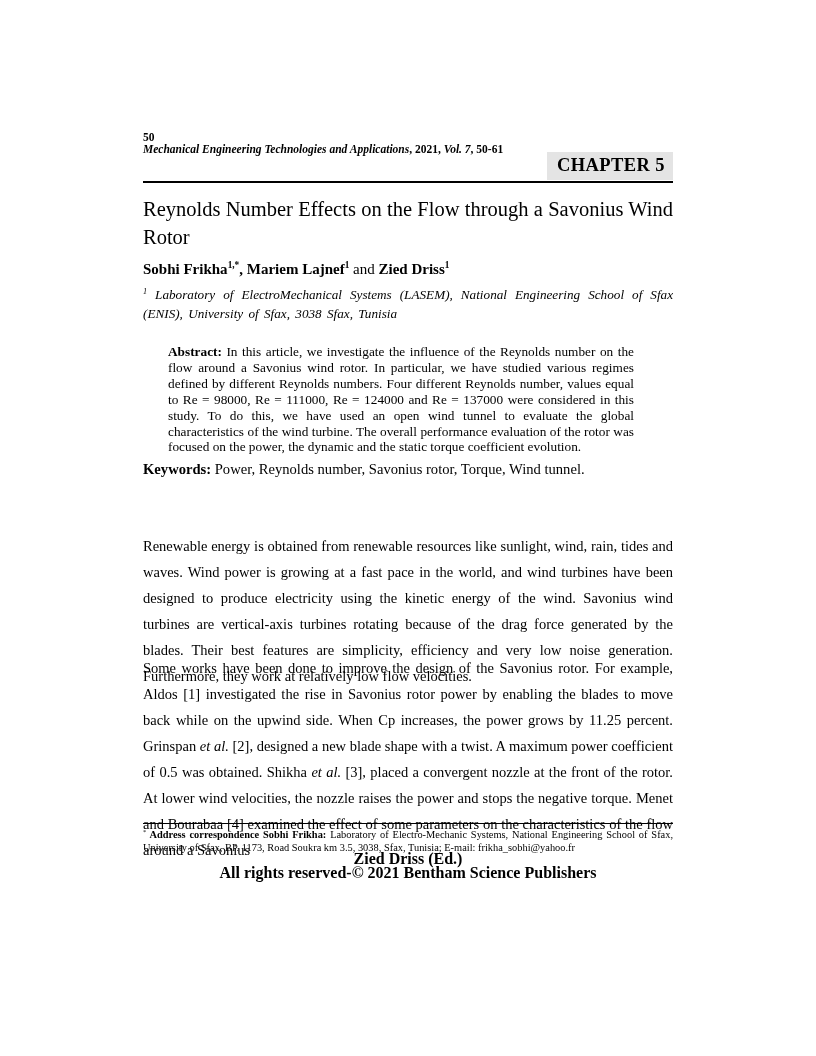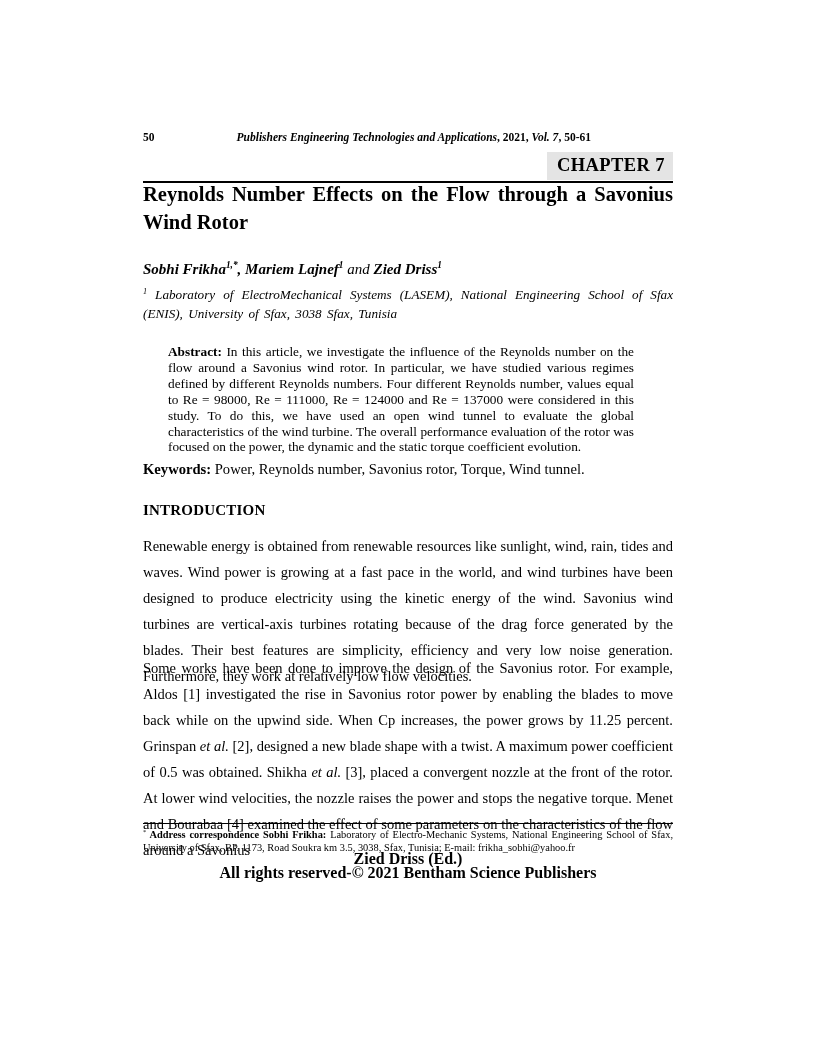--- a/index.html
+++ b/index.html
@@ -16,20 +16,21 @@
   }
   .abs { position: absolute; left: 143px; width: 530px; }
 
   
   .header-row {
     top: 131px;
     display: flex;
     align-items: baseline;
     font-size: 11.5px;
     font-weight: bold;
+    flex-direction: column;
   }
   .page-number { flex: 0 0 auto; }
   .journal-ref { flex: 1 1 auto; text-align: center; }
   .ital { font-style: italic; }
 
   
   .chapter-row {
     top: 152px;
     height: 31px;
     border-bottom: 2px solid #000;
@@ -38,28 +39,28 @@
   .chapter-badge {
     display: inline-block;
     background: #e4e4e4;
     font-size: 18.5px;
     font-weight: bold;
     letter-spacing: 0.4px;
     padding: 3px 8px 4px 10px;
   }
 
   .title {
-    top: 181px;
+    top: 196px;
     font-size: 20.5px;
-    font-weight: bold;
+    font-weight: normal;
     line-height: 27.5px;
     text-align: justify;
   }
 
-  .authors { top: 261px; font-size: 15px; font-style: italic; }
+  .authors { top: 261px; font-size: 15px; }
   .authors .author-name, .authors .author-sep-bold { font-weight: bold; }
   sup { font-size: 0.62em; vertical-align: super; line-height: 0; }
 
   .affiliation {
     top: 285px;
     font-size: 13.2px;
     font-style: italic;
     line-height: 19px;
     text-align: justify;
     word-spacing: 2px;
@@ -109,47 +110,46 @@
   }
 </style>
 </head>
 <body>
 
 <div class="page">
 
   <div class="abs header-row">
     <span class="page-number">50</span>
     <span class="journal-ref">
-      <span class="ital">Publishers Engineering Technologies and Applications</span><span>, 2021, </span><span class="ital">Vol. 7</span><span>, 50-61</span>
+      <span class="ital">Mechanical Engineering Technologies and Applications</span><span>, 2021, </span><span class="ital">Vol. 7</span><span>, 50-61</span>
     </span>
   </div>
 
   <div class="abs chapter-row">
-    <span class="chapter-badge">CHAPTER 7</span>
+    <span class="chapter-badge">CHAPTER 5</span>
   </div>
 
   <h1 class="abs title">Reynolds Number Effects on the Flow through a Savonius Wind Rotor</h1>
 
   <div class="abs authors">
     <span class="author-name"><span>Sobhi Frikha</span><sup>1,*</sup></span><span class="author-sep-bold">, </span><span class="author-name"><span>Mariem Lajnef</span><sup>1</sup></span><span> and </span><span class="author-name"><span>Zied Driss</span><sup>1</sup></span>
   </div>
 
   <div class="abs affiliation">
     <sup>1</sup><span> Laboratory of ElectroMechanical Systems (LASEM), National Engineering School of Sfax (ENIS), University of Sfax, 3038 Sfax, Tunisia</span>
   </div>
 
   <div class="abstract abs" style="left:168px;">
     <span class="label">Abstract:</span><span> In this article, we investigate the influence of the Reynolds number on the flow around a Savonius wind rotor. In particular, we have studied various regimes defined by different Reynolds numbers. Four different Reynolds number, values equal to Re = 98000, Re = 111000, Re = 124000 and Re = 137000 were considered in this study. To do this, we have used an open wind tunnel to evaluate the global characteristics of the wind turbine. The overall performance evaluation of the rotor was focused on the power, the dynamic and the static torque coefficient evolution.</span>
   </div>
 
   <div class="abs keywords">
     <span class="label">Keywords:</span><span> Power, Reynolds number, Savonius rotor, Torque, Wind tunnel.</span>
   </div>
 
-  <h2 class="abs section-heading">INTRODUCTION</h2>
 
   <p class="abs body-para para1">Renewable energy is obtained from renewable resources like sunlight, wind, rain, tides and waves. Wind power is growing at a fast pace in the world, and wind turbines have been designed to produce electricity using the kinetic energy of the wind. Savonius wind turbines are vertical-axis turbines rotating because of the drag force generated by the blades. Their best features are simplicity, efficiency and very low noise generation. Furthermore, they work at relatively low flow velocities.</p>
 
   <p class="abs body-para para2"><span>Some works have been done to improve the design of the Savonius rotor. For example, Aldos [1] investigated the rise in Savonius rotor power by enabling the blades to move back while on the upwind side. When Cp increases, the power grows by 11.25 percent. Grinspan </span><span class="ital">et al.</span><span> [2], designed a new blade shape with a twist. A maximum power coefficient of 0.5 was obtained. Shikha </span><span class="ital">et al.</span><span> [3], placed a convergent nozzle at the front of the rotor. At lower wind velocities, the nozzle raises the power and stops the negative torque. Menet and Bourabaa [4] examined the effect of some parameters on the characteristics of the flow around a Savonius</span></p>
 
   <div class="abs footnote">
     <sup>*</sup><span class="label"> Address correspondence Sobhi Frikha:</span><span> Laboratory of Electro-Mechanic Systems, National Engineering School of Sfax, University of Sfax, BP. 1173, Road Soukra km 3.5, 3038, Sfax, Tunisia; E-mail: frikha_sobhi@yahoo.fr</span>
   </div>
 
   <div class="abs imprint">

